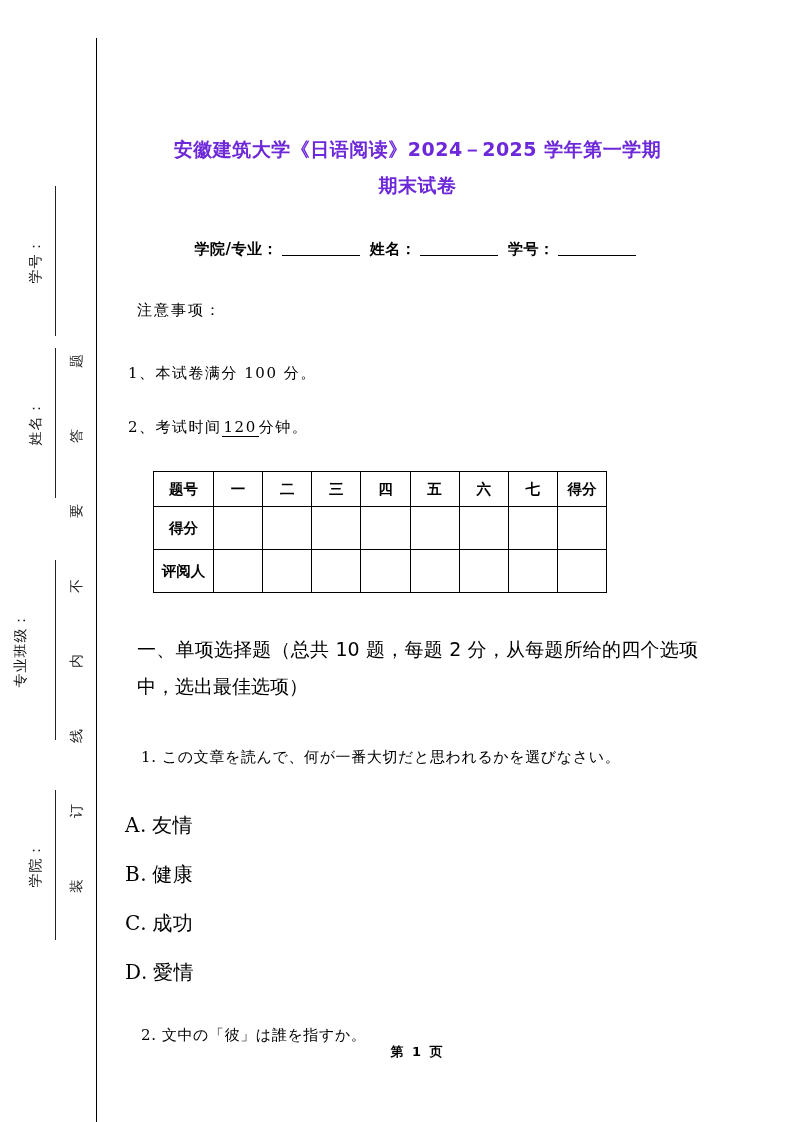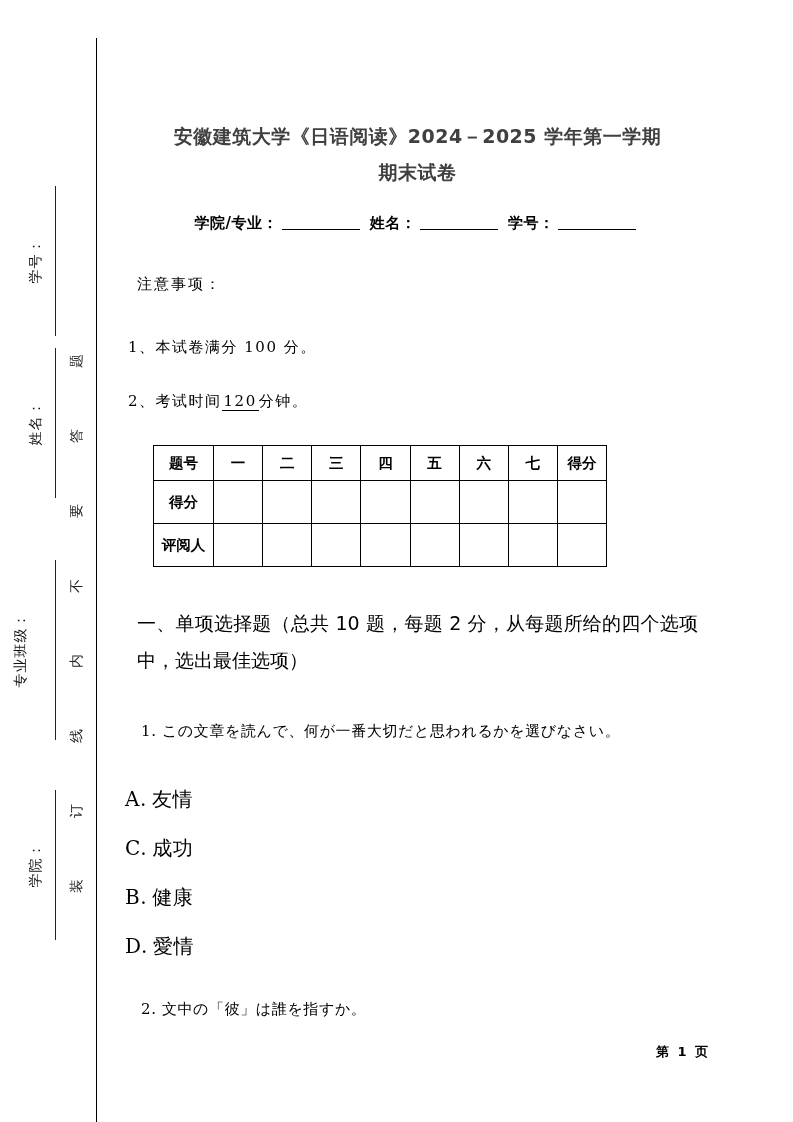--- a/index.html
+++ b/index.html
@@ -97,29 +97,29 @@
 
   
   .content {
     position: absolute;
     left: 125px;
     top: 0;
     width: 585px;
   }
 
   .doc-title {
-    margin: 0;
+    margin: 13px;
     padding-top: 118px;
     text-align: center;
     font-family: "DejaVu Sans", "Liberation Sans", sans-serif;
     font-weight: bold;
     font-size: 19px;
     line-height: 36px;
     letter-spacing: 0.5px;
-    color: #404040;
+    color: #6d28d9;
   }
 
   .id-line {
     margin: 0;
     padding-top: 24px;
     text-align: center;
     font-family: "DejaVu Sans", "Liberation Sans", sans-serif;
     font-weight: bold;
     font-size: 15px;
     letter-spacing: 0.5px;
@@ -196,21 +196,21 @@
     letter-spacing: 0.6px;
   }
   .opt-key { margin-right: 5px; }
 
   
   .footer {
     position: absolute;
     left: 125px;
     top: 1043px;
     width: 585px;
-    text-align: right;
+    text-align: center;
     font-family: "DejaVu Sans", "Liberation Sans", sans-serif;
     font-weight: bold;
     font-size: 13px;
     letter-spacing: 2px;
   }
 </style>
 </head>
 <body>
 
 <div class="page">
@@ -309,24 +309,24 @@
       </table>
     </div>
 
     <p class="section-head">一、单项选择题（总共 10 题，每题 2 分，从每题所给的四个选项中，选出最佳选项）</p>
 
     <p class="q-stem">1. この文章を読んで、何が一番大切だと思われるかを選びなさい。</p>
     <p class="q-opt">
       <span class="opt-key">A.</span><span>友情</span>
     </p>
     <p class="q-opt">
+      <span class="opt-key">B.</span><span>健康</span>
+    </p>
+    <p class="q-opt">
       <span class="opt-key">C.</span><span>成功</span>
-    </p>
-    <p class="q-opt">
-      <span class="opt-key">B.</span><span>健康</span>
     </p>
     <p class="q-opt">
       <span class="opt-key">D.</span><span>愛情</span>
     </p>
 
     <p class="q-stem">2. 文中の「彼」は誰を指すか。</p>
   </div>
 
   <div class="footer">第 1 页</div>
 </div>

